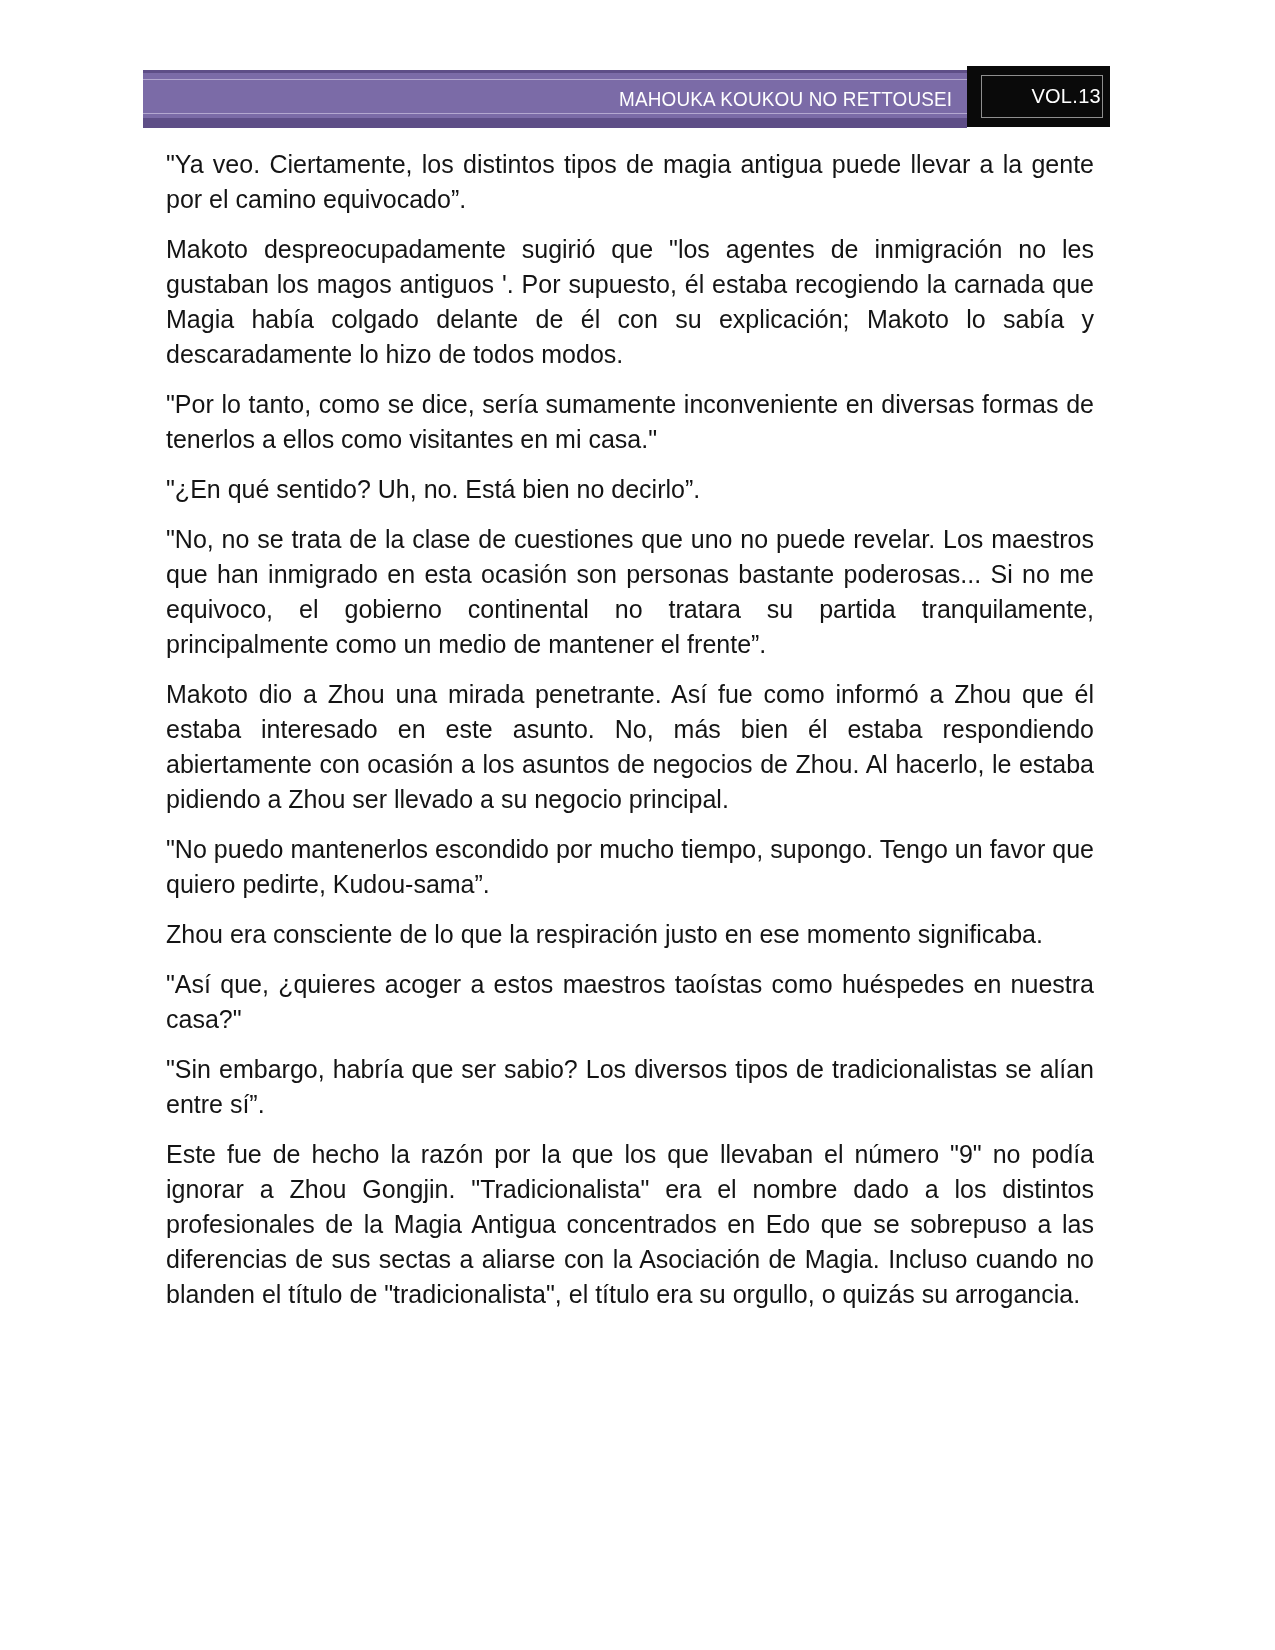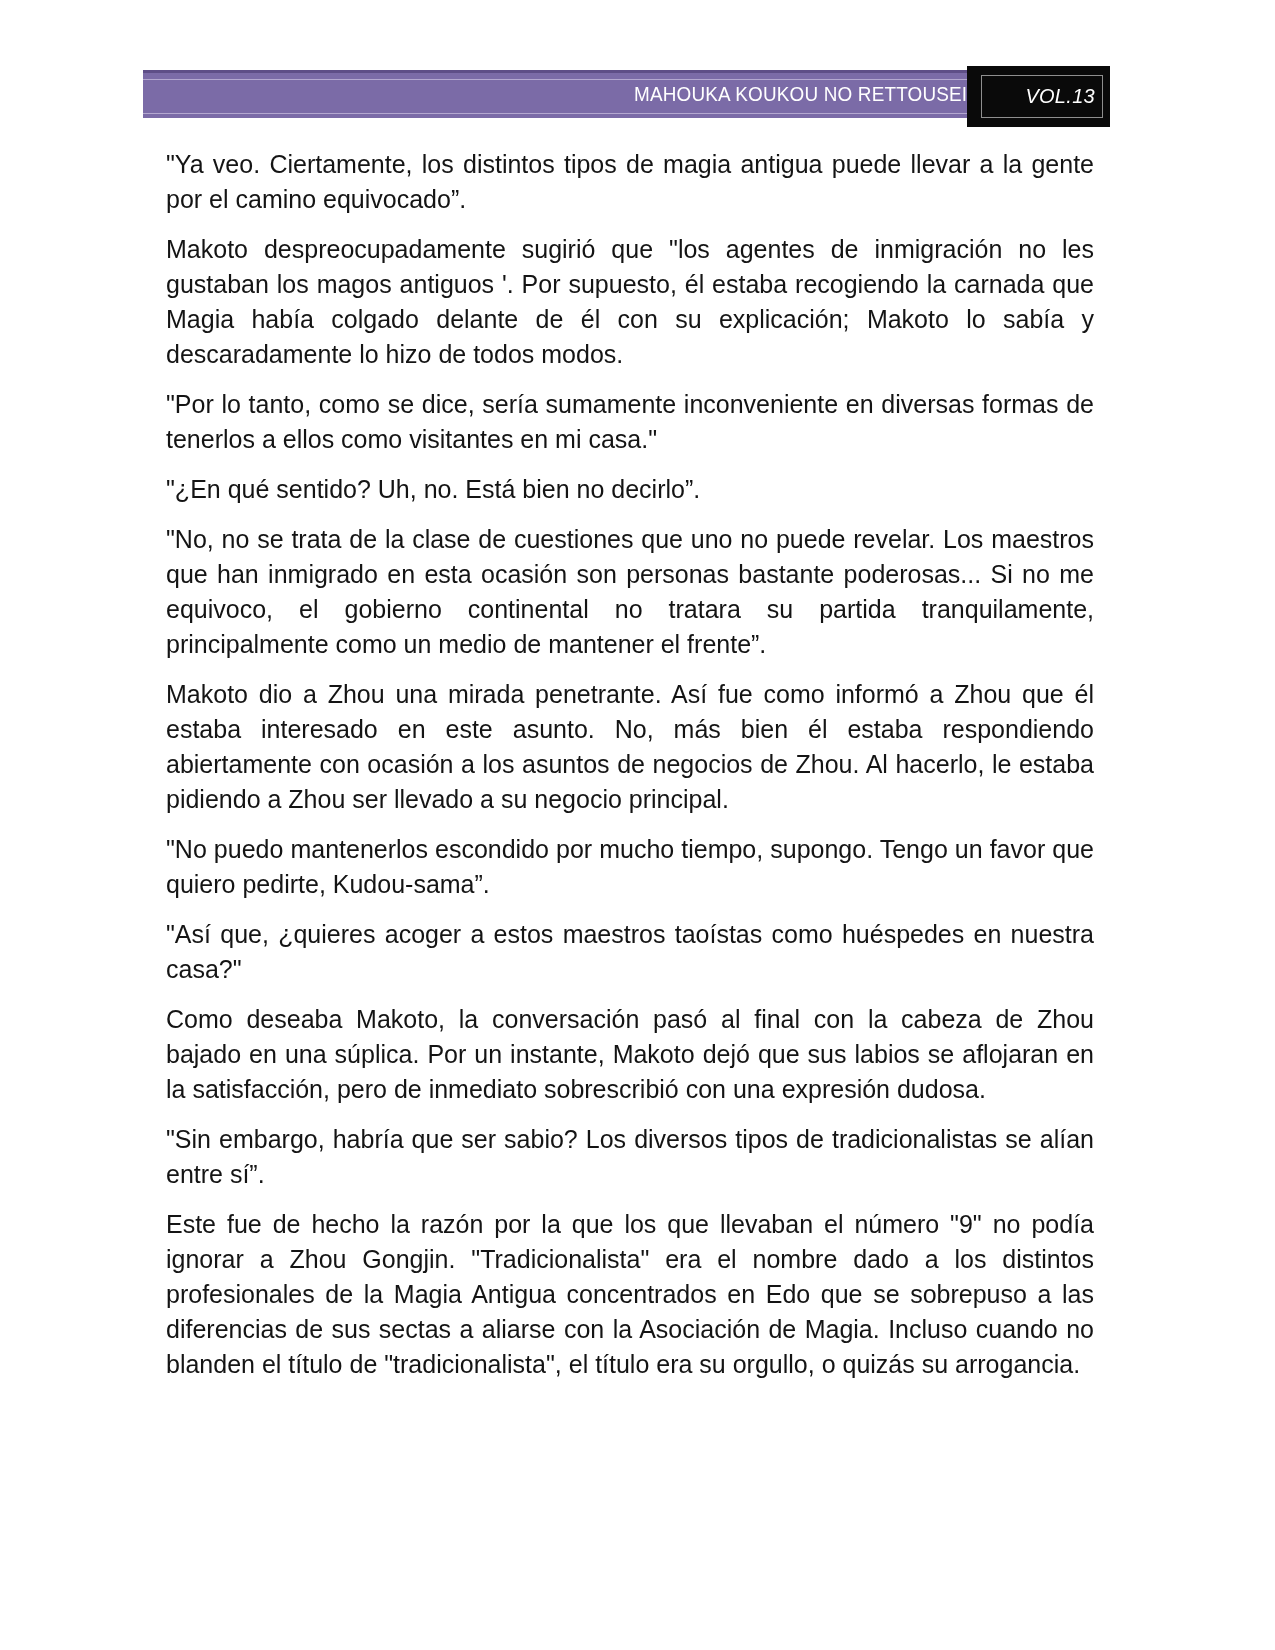--- a/index.html
+++ b/index.html
@@ -13,33 +13,34 @@
     height: 1650px;
     background: #ffffff;
     overflow: hidden;
     font-family: "Liberation Sans", "DejaVu Sans", sans-serif;
   }
   .header-bar {
     position: absolute;
     left: 143px;
     top: 70px;
     width: 824px;
-    height: 48px;
+    height: 58px;
     box-sizing: border-box;
     background: linear-gradient(to bottom,
       #5e4e87 0px, #5e4e87 3px,
       #7b6ba7 3px, #7b6ba7 9px,
       #b4a8d0 9px, #b4a8d0 10px,
       #7b6ba7 10px, #7b6ba7 43px,
       #b4a8d0 43px, #b4a8d0 44px,
       #7b6ba7 44px, #7b6ba7 48px,
       #5e4e87 48px, #5e4e87 53px);
     display: flex;
     align-items: center;
     justify-content: flex-end;
+    padding-right: 15px;
     text-align: right;
   }
   .header-title {
     color: #ffffff;
     font-size: 21px;
     letter-spacing: 0.2px;
     transform: scaleX(0.9);
     transform-origin: right center;
     white-space: nowrap;
   }
@@ -54,22 +55,21 @@
   .volume-frame {
     position: absolute;
     left: 14px;
     right: 7px;
     top: 9px;
     bottom: 9px;
     border: 1px solid #8f8f8f;
     display: flex;
     align-items: center;
     justify-content: flex-end;
-    padding-right: 7px;
-    font-style: italic;
+    padding-right: 1px;
   }
   .volume-label {
     color: #ffffff;
     font-size: 20px;
     letter-spacing: 0.3px;
     white-space: nowrap;
   }
   .content {
     position: absolute;
     left: 166px;
@@ -101,19 +101,19 @@
   </div>
 
   <div class="content">
     <p>"Ya veo. Ciertamente, los distintos tipos de magia antigua puede llevar a la gente por el camino equivocado”.</p>
     <p>Makoto despreocupadamente sugirió que "los agentes de inmigración no les gustaban los magos antiguos '. Por supuesto, él estaba recogiendo la carnada que Magia había colgado delante de él con su explicación; Makoto lo sabía y descaradamente lo hizo de todos modos.</p>
     <p>"Por lo tanto, como se dice, sería sumamente inconveniente en diversas formas de tenerlos a ellos como visitantes en mi casa."</p>
     <p>"¿En qué sentido? Uh, no. Está bien no decirlo”.</p>
     <p>"No, no se trata de la clase de cuestiones que uno no puede revelar. Los maestros que han inmigrado en esta ocasión son personas bastante poderosas... Si no me equivoco, el gobierno continental no tratara su partida tranquilamente, principalmente como un medio de mantener el frente”.</p>
     <p>Makoto dio a Zhou una mirada penetrante. Así fue como informó a Zhou que él estaba interesado en este asunto. No, más bien él estaba respondiendo abiertamente con ocasión a los asuntos de negocios de Zhou. Al hacerlo, le estaba pidiendo a Zhou ser llevado a su negocio principal.</p>
     <p>"No puedo mantenerlos escondido por mucho tiempo, supongo. Tengo un favor que quiero pedirte, Kudou-sama”.</p>
+    <p>Zhou era consciente de lo que la respiración justo en ese momento significaba.</p>
     <p>"Así que, ¿quieres acoger a estos maestros taoístas como huéspedes en nuestra casa?"</p>
-    <p>Como deseaba Makoto, la conversación pasó al final con la cabeza de Zhou bajado en una súplica. Por un instante, Makoto dejó que sus labios se aflojaran en la satisfacción, pero de inmediato sobrescribió con una expresión dudosa.</p>
     <p>"Sin embargo, habría que ser sabio? Los diversos tipos de tradicionalistas se alían entre sí”.</p>
     <p>Este fue de hecho la razón por la que los que llevaban el número "9" no podía ignorar a Zhou Gongjin. "Tradicionalista" era el nombre dado a los distintos profesionales de la Magia Antigua concentrados en Edo que se sobrepuso a las diferencias de sus sectas a aliarse con la Asociación de Magia. Incluso cuando no blanden el título de "tradicionalista", el título era su orgullo, o quizás su arrogancia.</p>
   </div>
 
 </div>
 
 </body></html>

